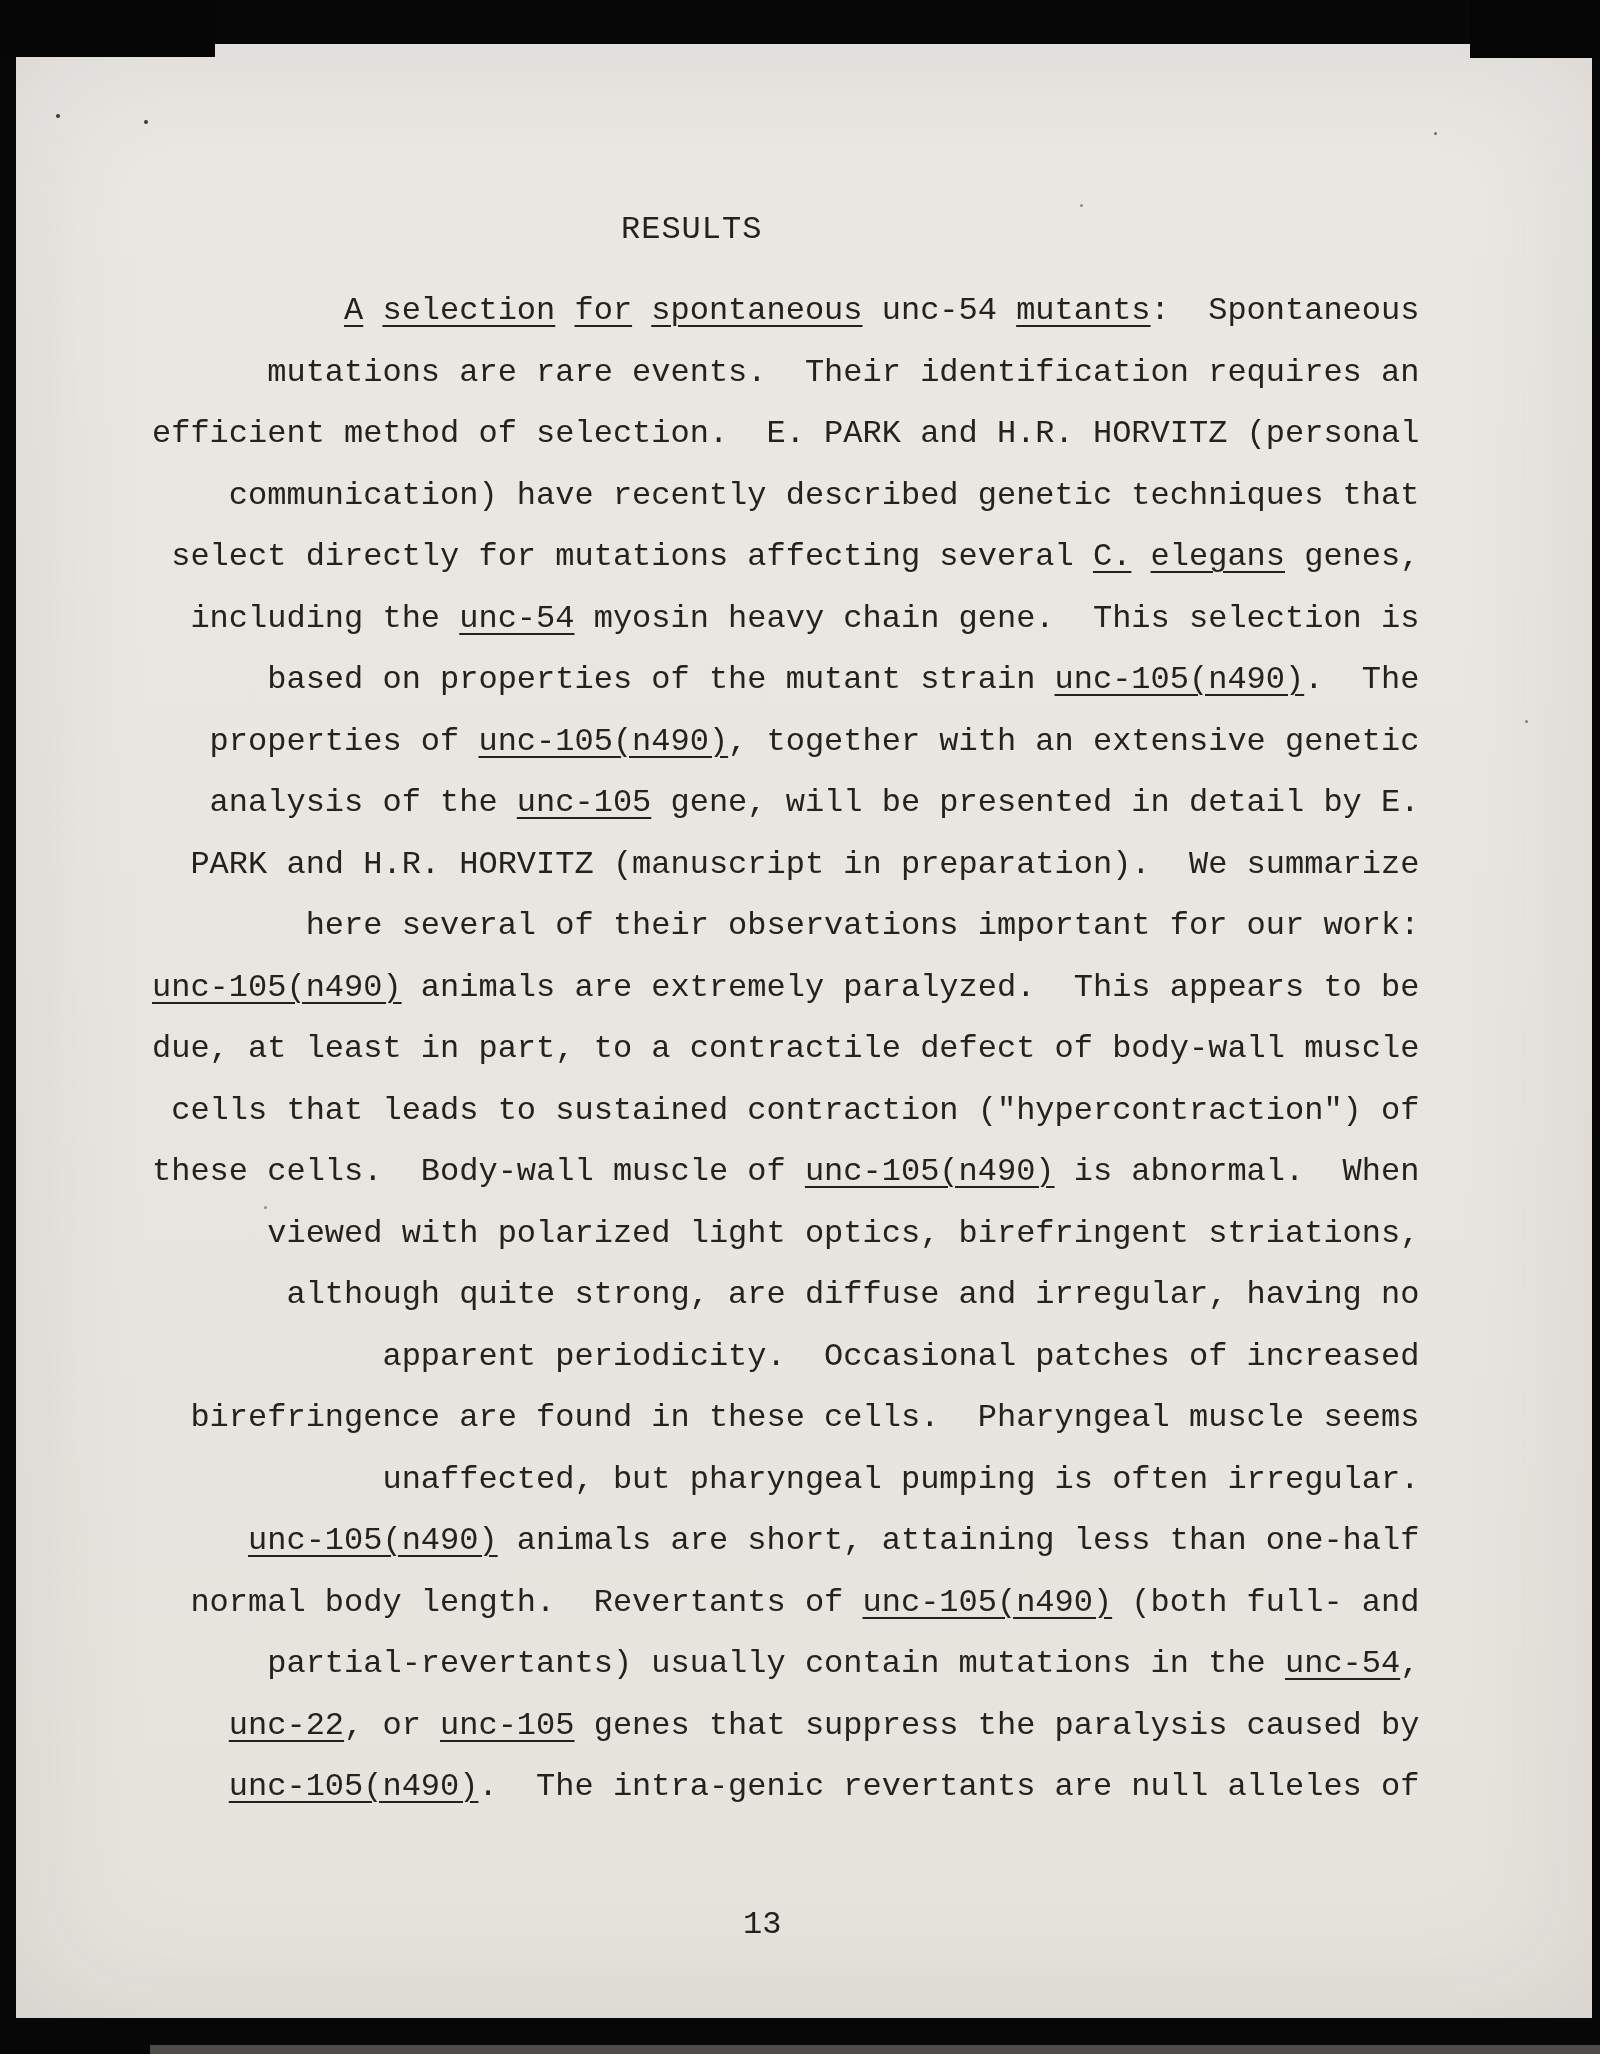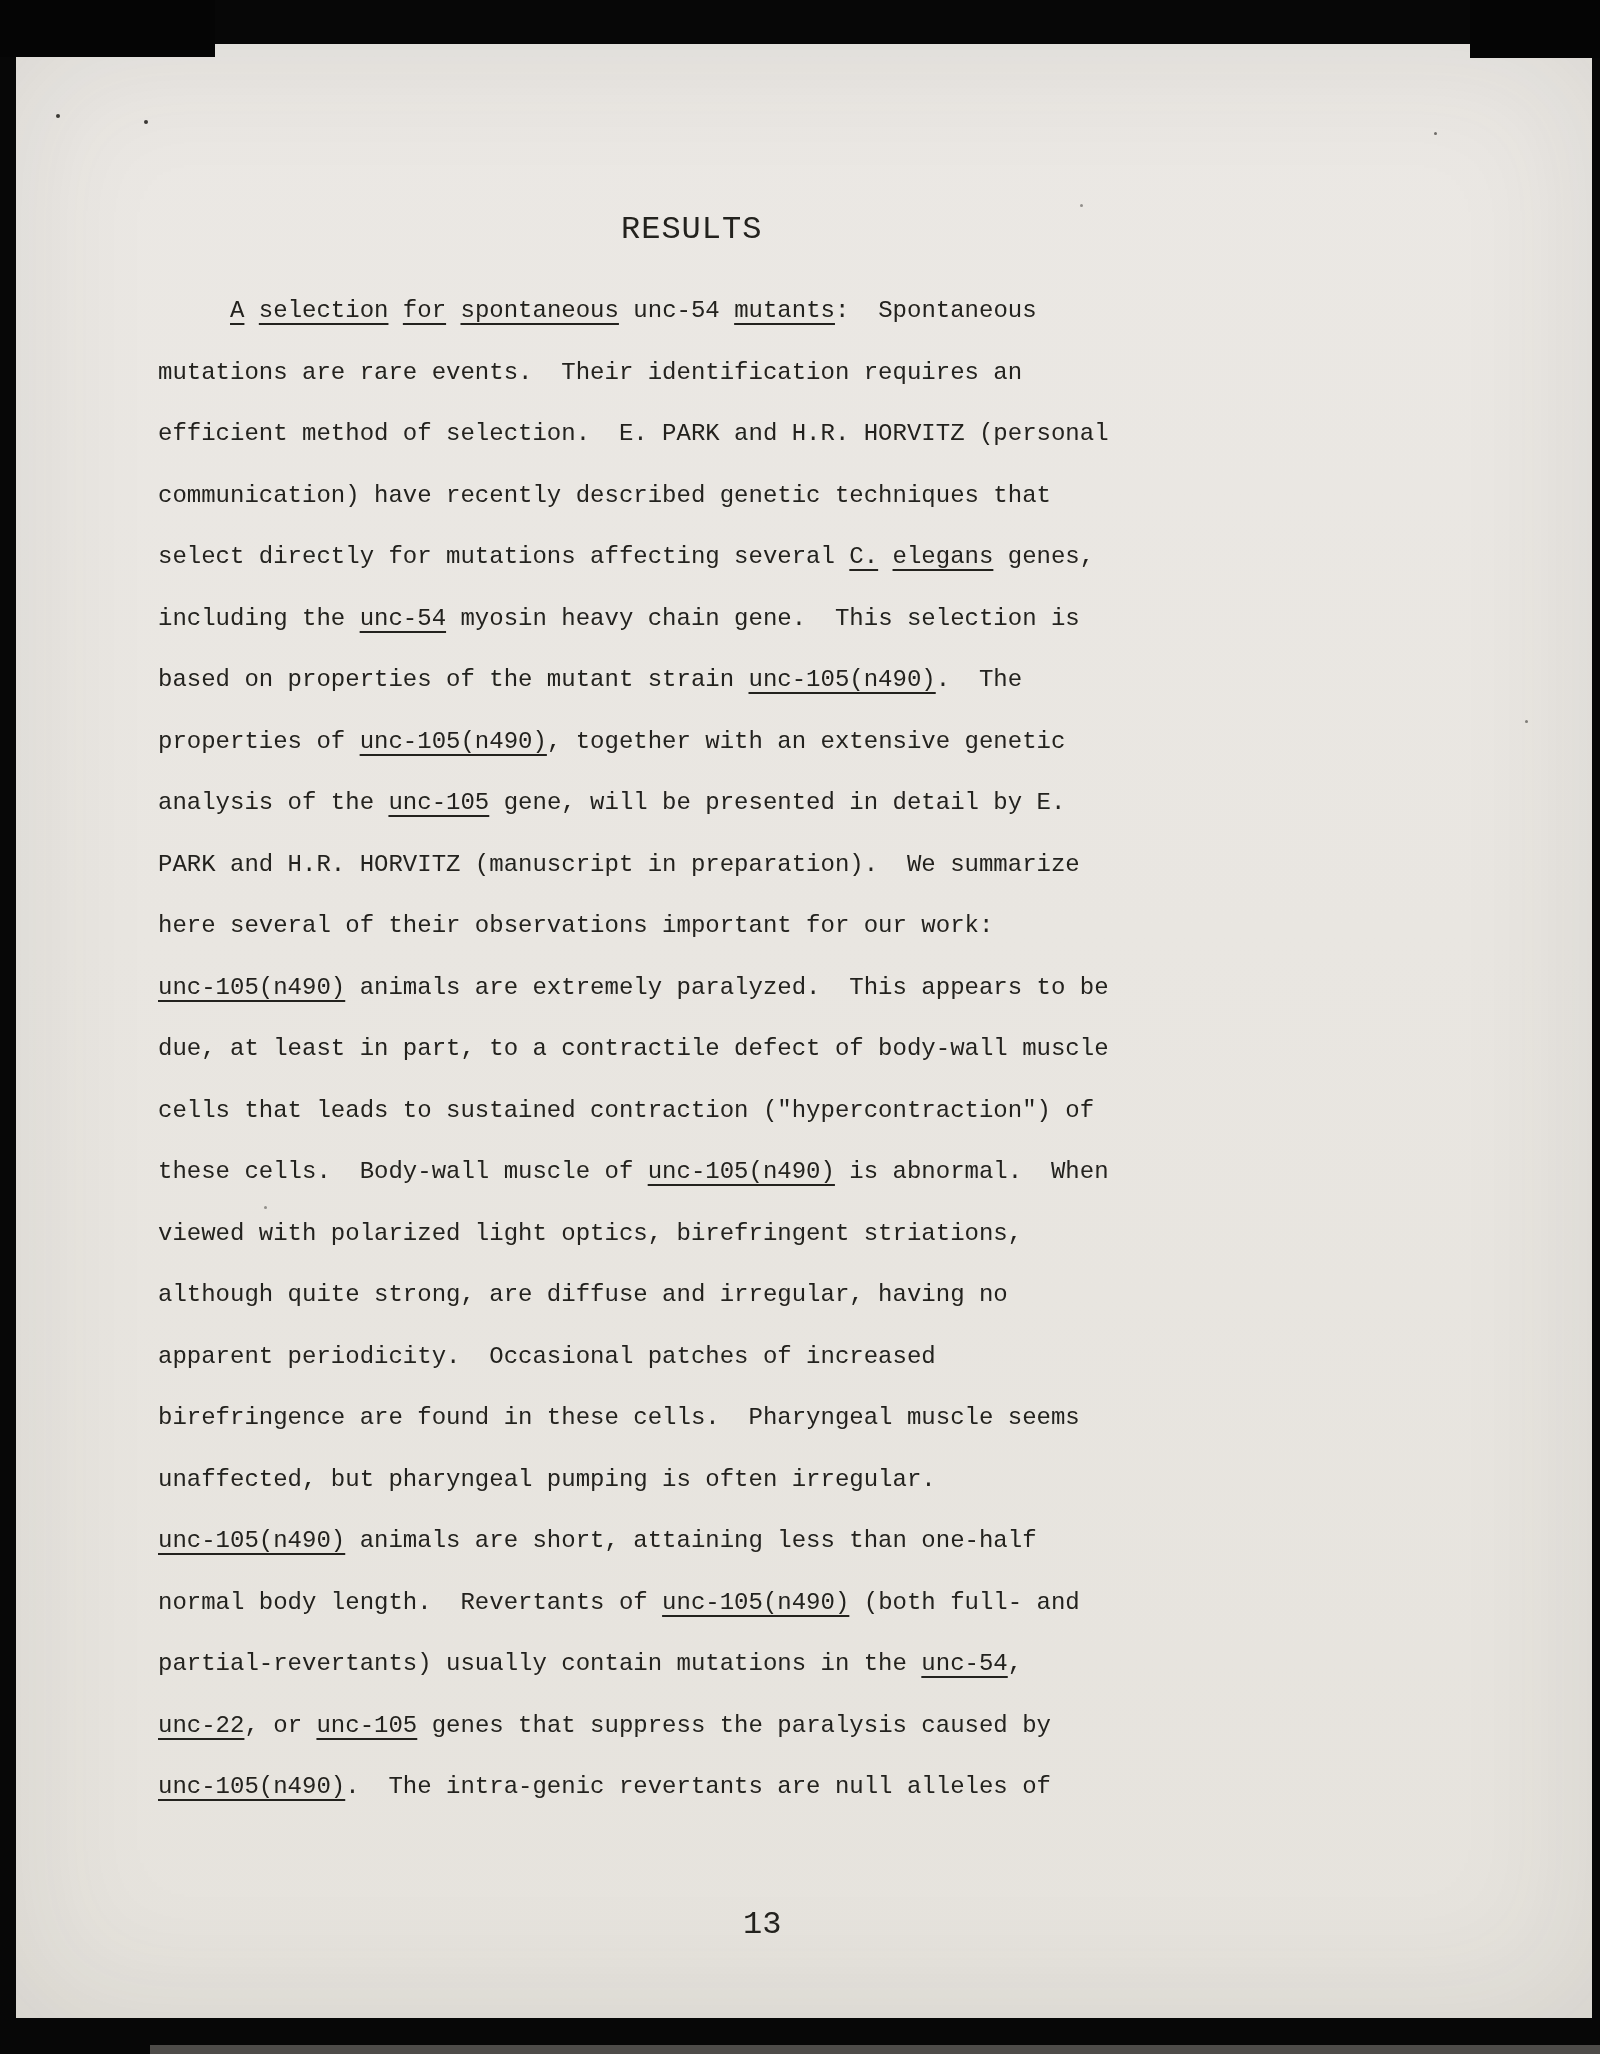--- a/index.html
+++ b/index.html
@@ -43,24 +43,24 @@
     left: 605px;
     top: 166px;
     font-size: 32px;
     line-height: 40px;
     letter-spacing: 1px;
     color: var(--ink, #23221e);
     white-space: pre;
   }
   .lines {
     position: absolute;
-    left: 142px;
+    left: 136px;
     top: 236px;
     color: var(--ink, #23221e);
-    font-size: 24px;
+    font-size: 32px;
     line-height: 61.5px;
     white-space: pre;
   }
   .line {
     height: 61.5px;
   }
   .line span.u {
     text-decoration: underline;
     text-decoration-thickness: 2px;
     text-underline-offset: 6px;
@@ -84,21 +84,21 @@
   .speck.s3 { left: 1418px; top: 88px;  width: 3px; height: 3px; opacity: .7; }
   .speck.s4 { left: 1509px; top: 676px; width: 3px; height: 3px; opacity: .6; }
   .speck.s5 { left: 248px; top: 1162px; width: 3px; height: 3px; opacity: .5; }
   .speck.s6 { left: 1064px; top: 160px; width: 3px; height: 3px; opacity: .5; }
 </style>
 </head>
 <body>
 
 <div class="stage" style="background-color: rgb(7, 7, 7);">
 
-  <div class="paper" style="background-color: rgb(233, 230, 225);">
+  <div class="paper" style="background-color: rgb(233, 230, 225); text-align: right;">
     <div class="title-line">RESULTS</div>
     <div class="lines"><div class="line"><span>     </span><span class="u">A</span><span> </span><span class="u">selection</span><span> </span><span class="u">for</span><span> </span><span class="u">spontaneous</span><span> unc-54 </span><span class="u">mutants</span><span>:  Spontaneous</span></div><div class="line"><span>mutations are rare events.  Their identification requires an</span></div><div class="line"><span>efficient method of selection.  E. PARK and H.R. HORVITZ (personal</span></div><div class="line"><span>communication) have recently described genetic techniques that</span></div><div class="line"><span>select directly for mutations affecting several </span><span class="u">C.</span><span> </span><span class="u">elegans</span><span> genes,</span></div><div class="line"><span>including the </span><span class="u">unc-54</span><span> myosin heavy chain gene.  This selection is</span></div><div class="line"><span>based on properties of the mutant strain </span><span class="u">unc-105(n490)</span><span>.  The</span></div><div class="line"><span>properties of </span><span class="u">unc-105(n490)</span><span>, together with an extensive genetic</span></div><div class="line"><span>analysis of the </span><span class="u">unc-105</span><span> gene, will be presented in detail by E.</span></div><div class="line"><span>PARK and H.R. HORVITZ (manuscript in preparation).  We summarize</span></div><div class="line"><span>here several of their observations important for our work:</span></div><div class="line"><span class="u">unc-105(n490)</span><span> animals are extremely paralyzed.  This appears to be</span></div><div class="line"><span>due, at least in part, to a contractile defect of body-wall muscle</span></div><div class="line"><span>cells that leads to sustained contraction ("hypercontraction") of</span></div><div class="line"><span>these cells.  Body-wall muscle of </span><span class="u">unc-105(n490)</span><span> is abnormal.  When</span></div><div class="line"><span>viewed with polarized light optics, birefringent striations,</span></div><div class="line"><span>although quite strong, are diffuse and irregular, having no</span></div><div class="line"><span>apparent periodicity.  Occasional patches of increased</span></div><div class="line"><span>birefringence are found in these cells.  Pharyngeal muscle seems</span></div><div class="line"><span>unaffected, but pharyngeal pumping is often irregular.</span></div><div class="line"><span class="u">unc-105(n490)</span><span> animals are short, attaining less than one-half</span></div><div class="line"><span>normal body length.  Revertants of </span><span class="u">unc-105(n490)</span><span> (both full- and</span></div><div class="line"><span>partial-revertants) usually contain mutations in the </span><span class="u">unc-54</span><span>,</span></div><div class="line"><span class="u">unc-22</span><span>, or </span><span class="u">unc-105</span><span> genes that suppress the paralysis caused by</span></div><div class="line"><span class="u">unc-105(n490)</span><span>.  The intra-genic revertants are null alleles of</span></div></div>
     <div class="page-number">13</div>
     <span class="speck s1"></span>
     <span class="speck s2"></span>
     <span class="speck s3"></span>
     <span class="speck s4"></span>
     <span class="speck s5"></span>
     <span class="speck s6"></span>
   </div>

